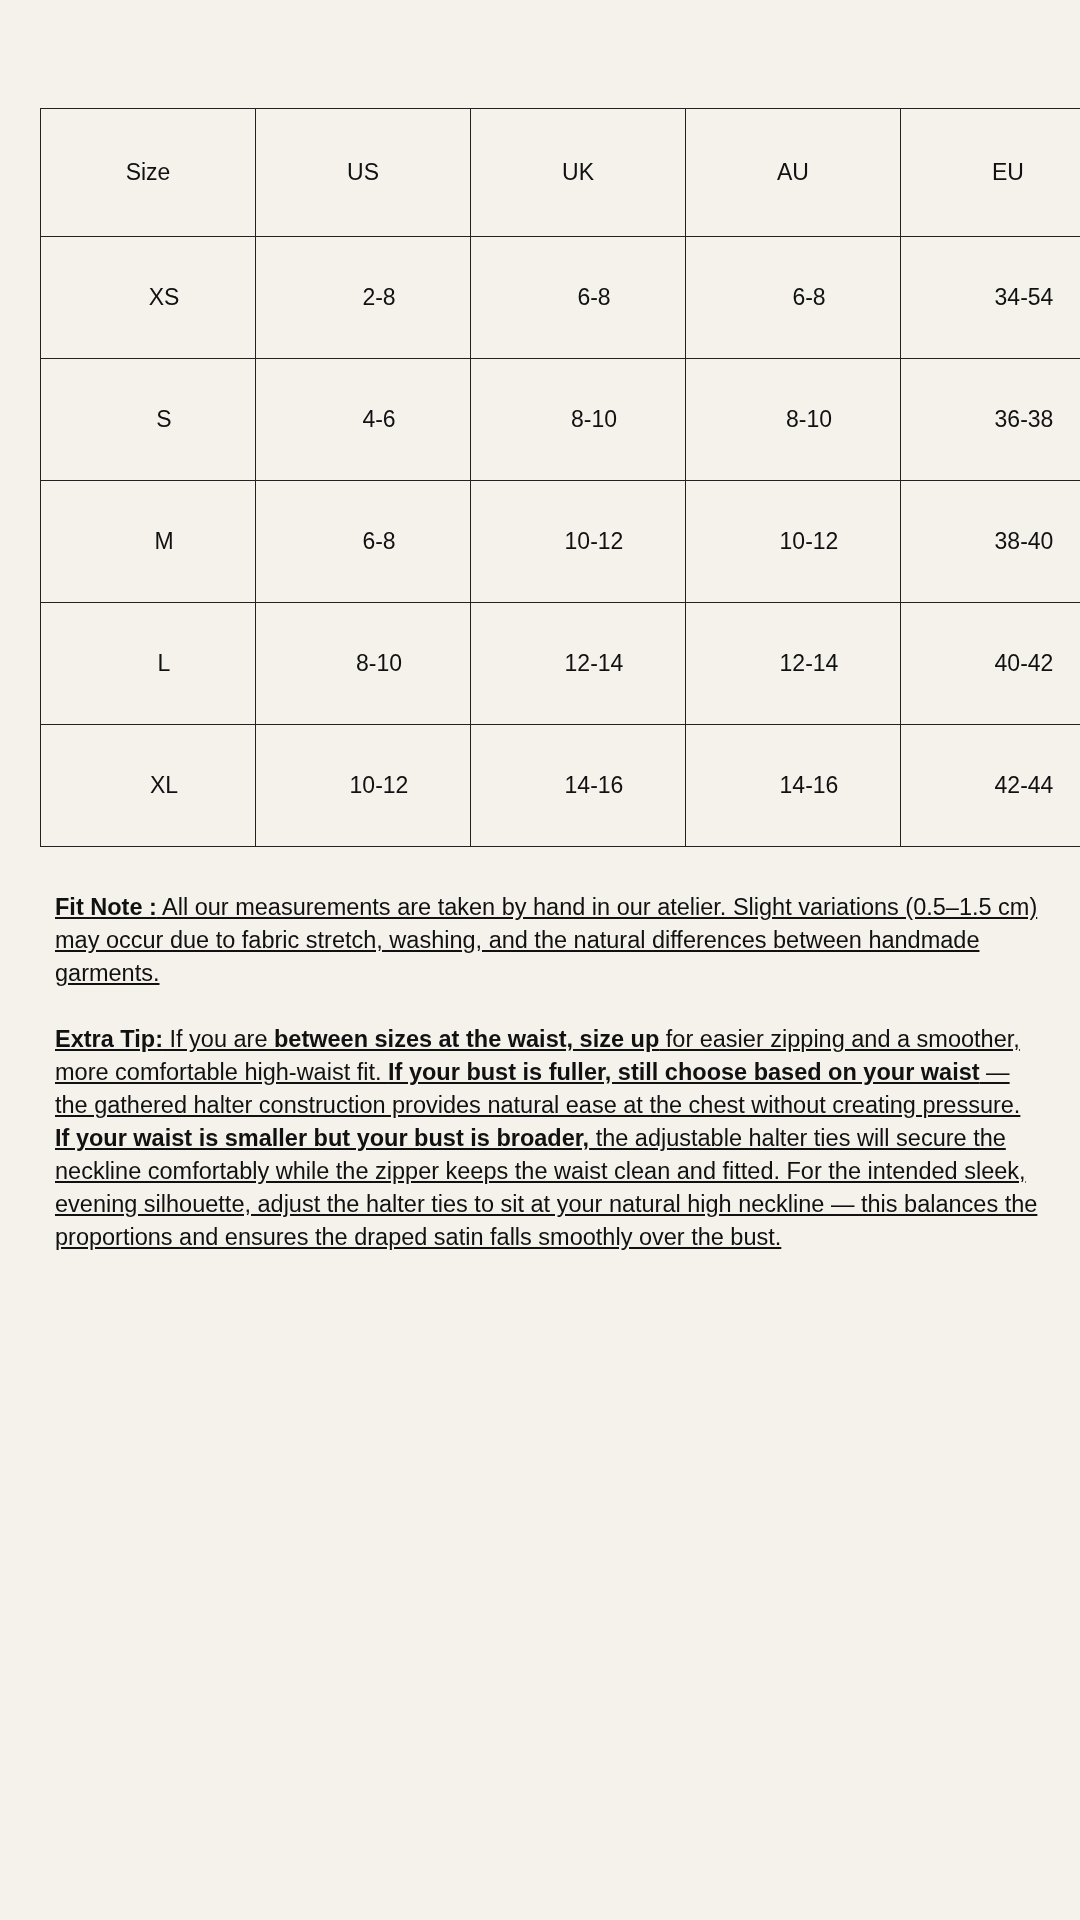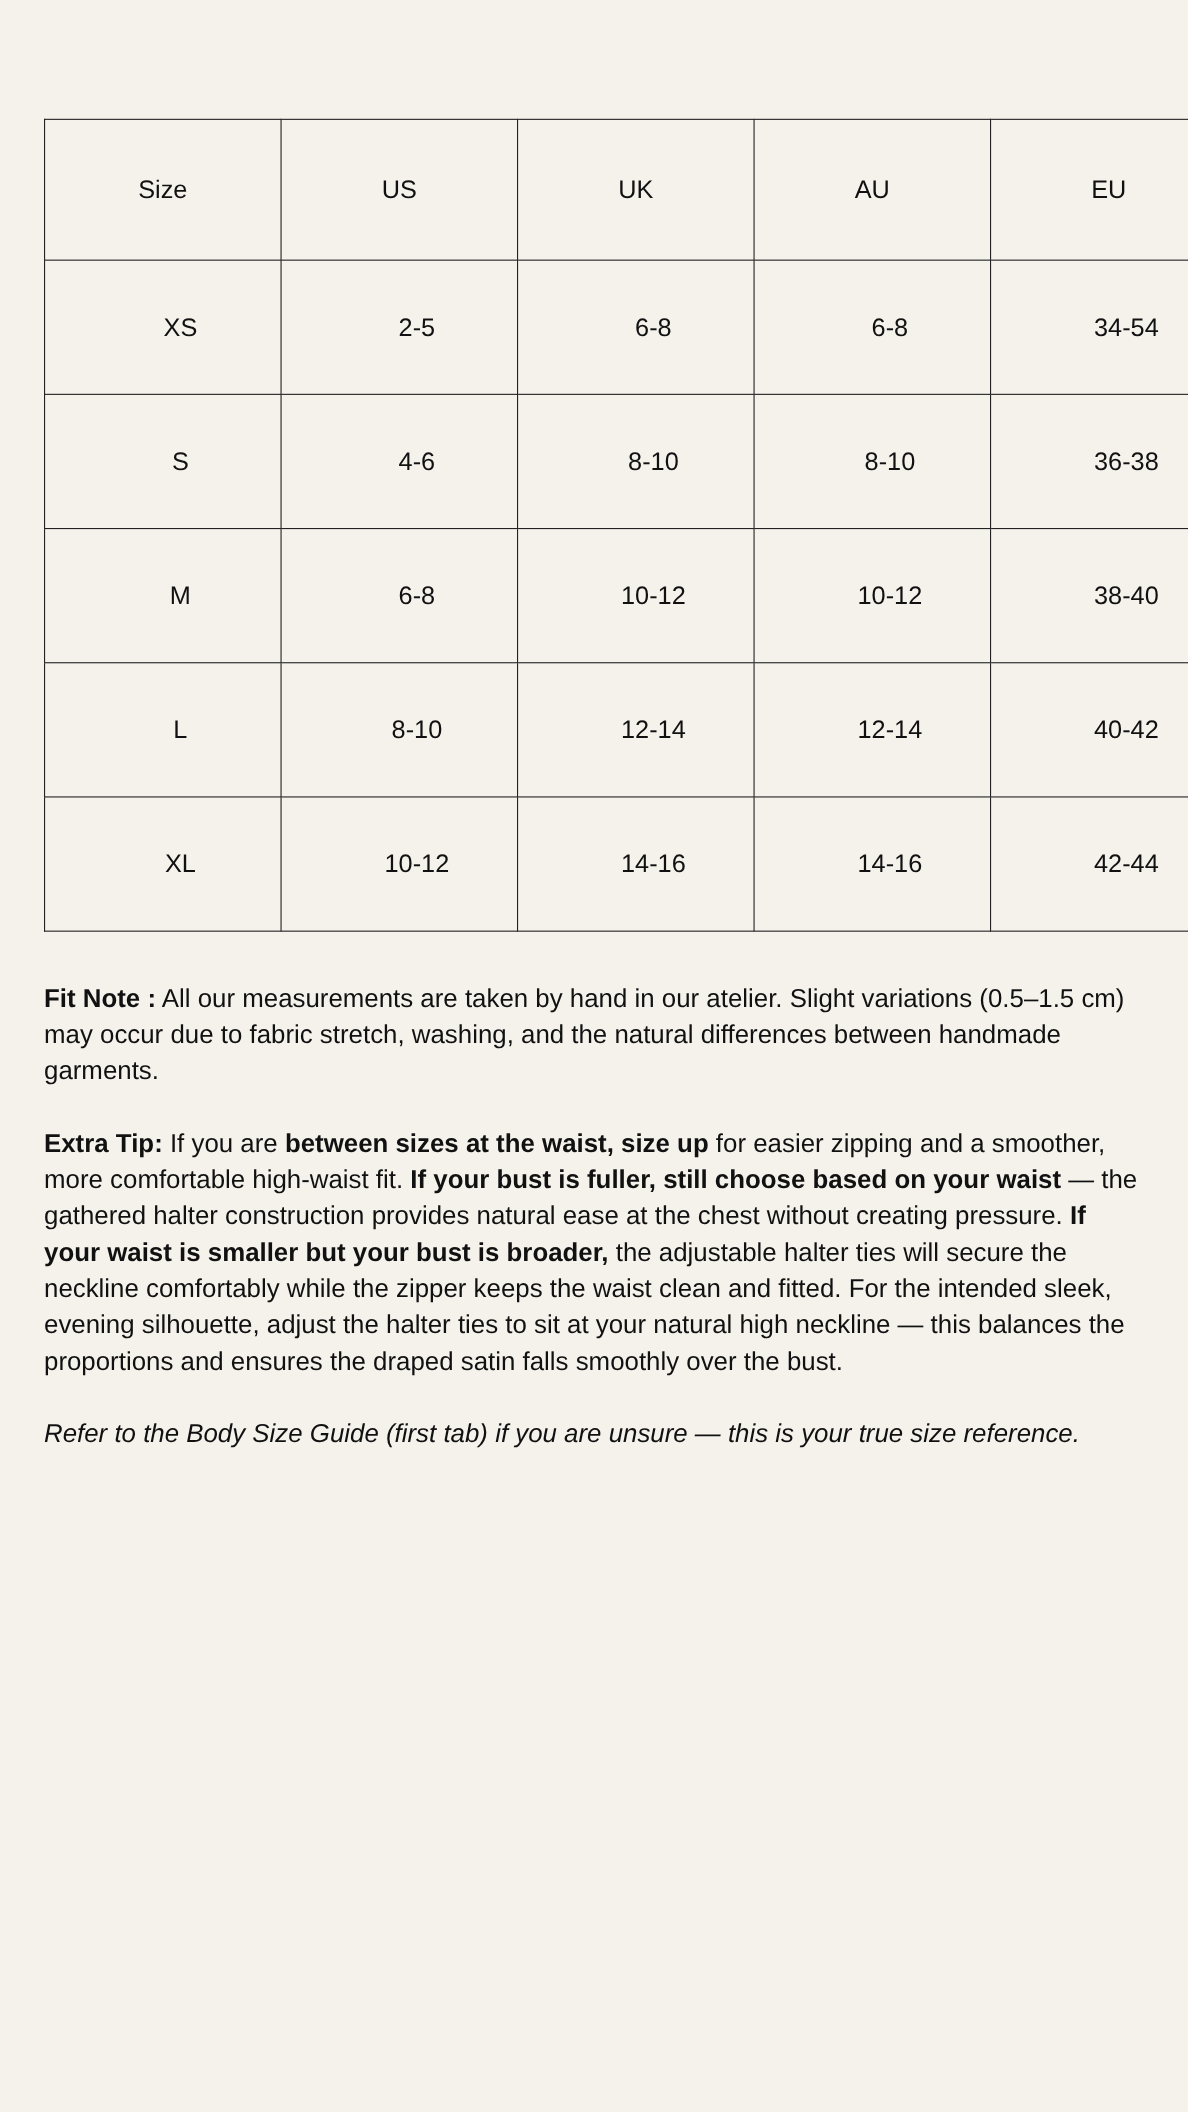--- a/index.html
+++ b/index.html
@@ -14,21 +14,21 @@
     }
     table.size-table th, table.size-table td {
       border: 1.5px solid #222;
       text-align: center; vertical-align: middle;
       font-size: 23px; font-weight: normal; color: #111;
       padding: 0;
     }
     table.size-table thead th { height: 127px; }
     table.size-table tbody td { height: 121px; padding-left: 32px; }
     .notes { margin-top: 44px; font-size: 23.5px; line-height: 33px; }
-    .notes p { margin: 0 0 33px 0; }
+    .notes p { margin: 0 0 33px 15px; text-decoration: underline; }
     .notes p.tight { margin-bottom: 0; }
     .notes b { font-weight: bold; }
     .notes i { font-style: italic; }
   </style>
 </head>
 <body>
 
 <div class="wrap">
   <table class="size-table">
     <thead>
@@ -36,21 +36,21 @@
         <th>Size</th>
         <th>US</th>
         <th>UK</th>
         <th>AU</th>
         <th>EU</th>
       </tr>
     </thead>
     <tbody>
       <tr>
         <td>XS</td>
-        <td>2-5</td>
+        <td>2-8</td>
         <td>6-8</td>
         <td>6-8</td>
         <td>34-54</td>
       </tr>
       <tr>
         <td>S</td>
         <td>4-6</td>
         <td>8-10</td>
         <td>8-10</td>
         <td>36-38</td>
@@ -79,15 +79,14 @@
     </tbody>
   </table>
 
   <div class="notes">
     <p><b>Fit Note :</b><span> All our measurements are taken by hand in our atelier. Slight variations (0.5–1.5 cm) may occur due to fabric stretch, washing, and the natural differences between handmade garments.</span></p>
 
 
 
     <p><b>Extra Tip:</b><span> If you are </span><b>between sizes at the waist, size up</b><span> for easier zipping and a smoother, more comfortable high-waist fit. </span><b>If your bust is fuller, still choose based on your waist</b><span> — the gathered halter construction provides natural ease at the chest without creating pressure. </span><b>If your waist is smaller but your bust is broader,</b><span> the adjustable halter ties will secure the neckline comfortably while the zipper keeps the waist clean and fitted. For the intended sleek, evening silhouette, adjust the halter ties to sit at your natural high neckline — this balances the proportions and ensures the draped satin falls smoothly over the bust.</span></p>
 
-    <p><i>Refer to the Body Size Guide (first tab) if you are unsure — this is your true size reference.</i></p>
   </div>
 </div>
 
 </body></html>

